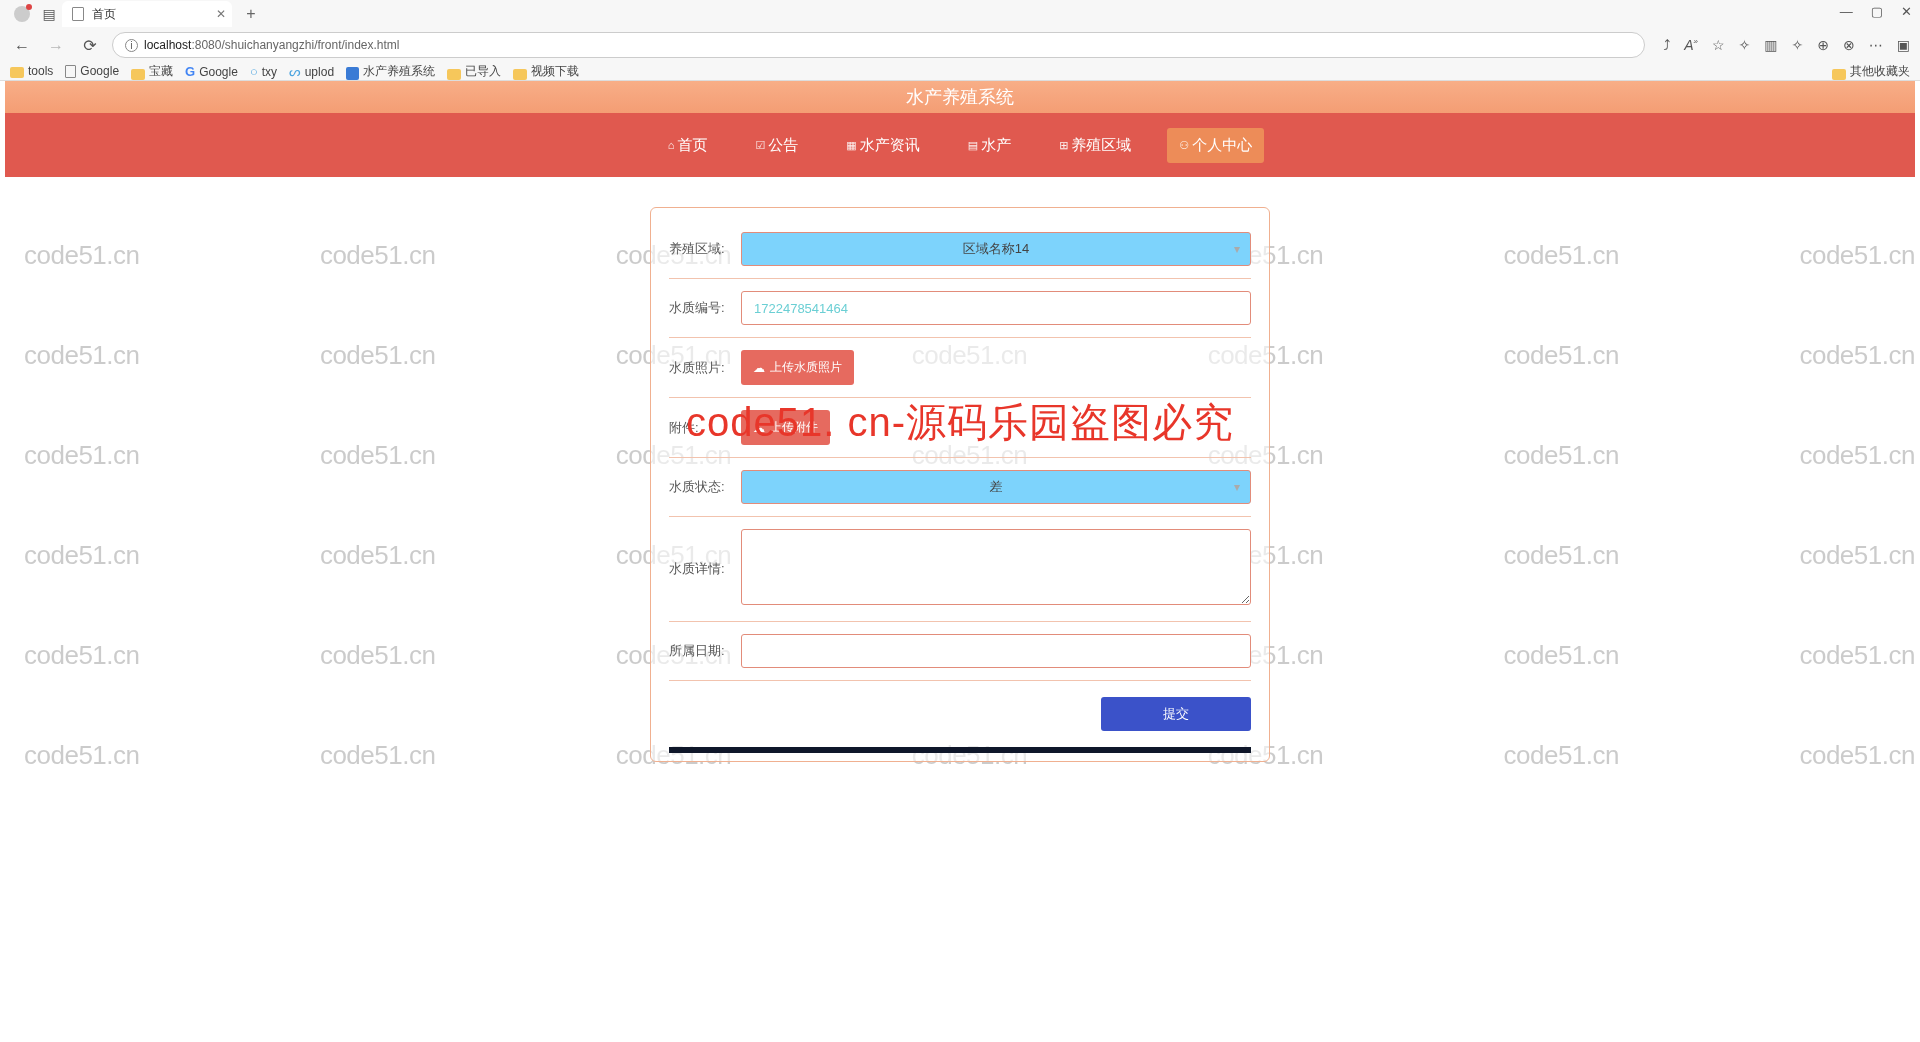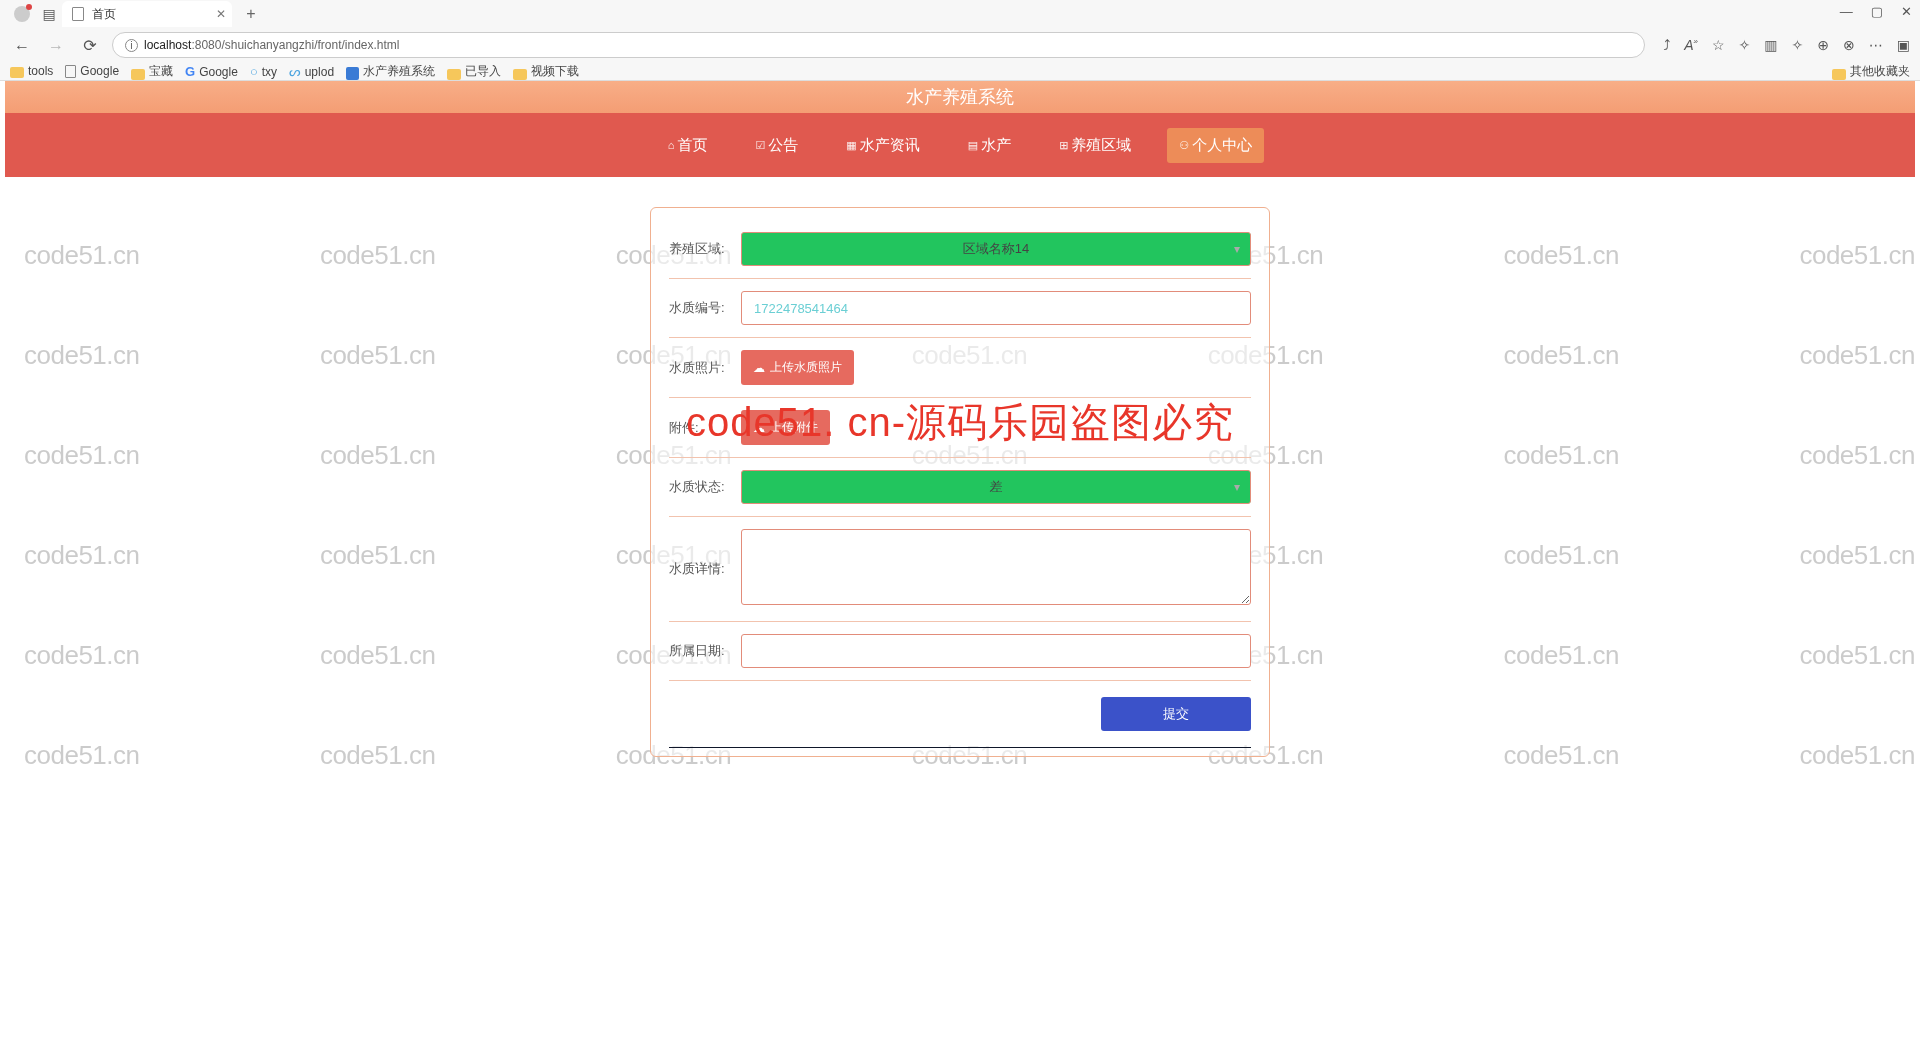--- a/index.html
+++ b/index.html
@@ -42,29 +42,29 @@
     .nav-bar { height: 64px; background: #e0594f; display: flex; align-items: center; justify-content: center; gap: 24px; }
     .nav-item { color: #fff; font-size: 15px; padding: 8px 12px; cursor: pointer; display: flex; align-items: center; gap: 3px; }
     .nav-item.active { background: #ed8c58; border-radius: 3px; }
     .nav-ico { font-size: 11px; opacity: 0.9; }
 
     .form-panel { width: 620px; margin: 30px auto 0; border: 1px solid #f0b090; border-radius: 6px; padding: 12px 18px 8px; background: rgba(255,255,255,0.6); }
     .form-row { display: flex; align-items: center; padding: 12px 0; border-bottom: 1px solid #f2c3ae; min-height: 58px; }
     .form-row:last-of-type { border-bottom: 1px solid #f2c3ae; }
     .form-label { width: 72px; font-size: 13px; color: #555; text-align: left; flex-shrink: 0; }
     .form-control { flex: 1; }
-    .select-box { height: 34px; border: 1px solid #e28c7a; border-radius: 3px; display: flex; align-items: center; justify-content: center; font-size: 13px; color: #444; position: relative; background: #22c55e; cursor: pointer; }
+    .select-box { height: 34px; border: 1px solid #e28c7a; border-radius: 3px; display: flex; align-items: center; justify-content: center; font-size: 13px; color: #444; position: relative; background: #7dd3fc; cursor: pointer; }
     .select-box::after { content: '▾'; position: absolute; right: 10px; color: #aaa; font-size: 12px; }
     .text-input { width: 100%; height: 34px; border: 1px solid #e28c7a; border-radius: 3px; padding: 0 12px; font-size: 13px; color: #6bcfd4; background: #fff; outline: none; }
     .text-input.empty { color: #444; }
     .upload-btn { background: #e66a5f; color: #fff; font-size: 12px; padding: 9px 12px; border-radius: 3px; border: none; cursor: pointer; display: inline-flex; align-items: center; gap: 5px; }
     .upload-btn .cloud { font-size: 12px; }
     .textarea-input { width: 100%; height: 76px; border: 1px solid #e28c7a; border-radius: 3px; padding: 8px 12px; font-size: 13px; background: #fff; resize: both; outline: none; }
     .row-tall { align-items: center; min-height: 100px; }
-    .submit-row { display: flex; justify-content: flex-end; padding: 16px 0; border-bottom: 1px solid #0f172a; }
+    .submit-row { display: flex; justify-content: flex-end; padding: 16px 0; border-bottom: 6px solid #0f172a; }
     .submit-btn { width: 150px; height: 34px; background: #3b52c9; color: #fff; border: none; border-radius: 3px; font-size: 13px; cursor: pointer; }
   </style>
 </head>
 <body>
 
 <div class="browser-chrome">
   <div class="tab-strip">
     <span class="avatar-dot"></span>
     <span class="win-icon">▤</span>
     <div class="tab">

